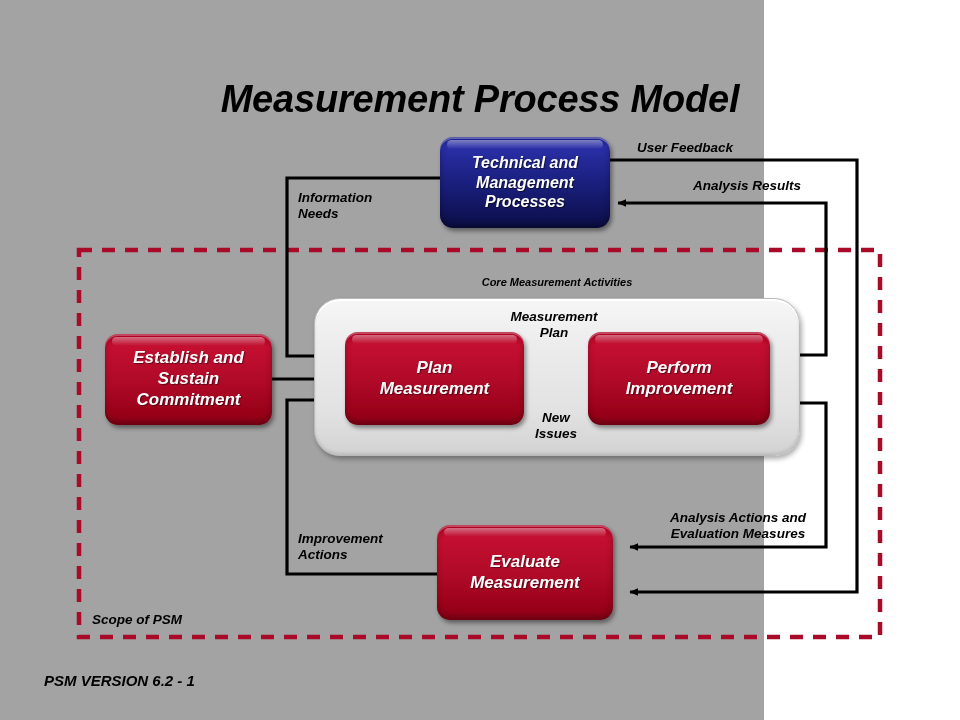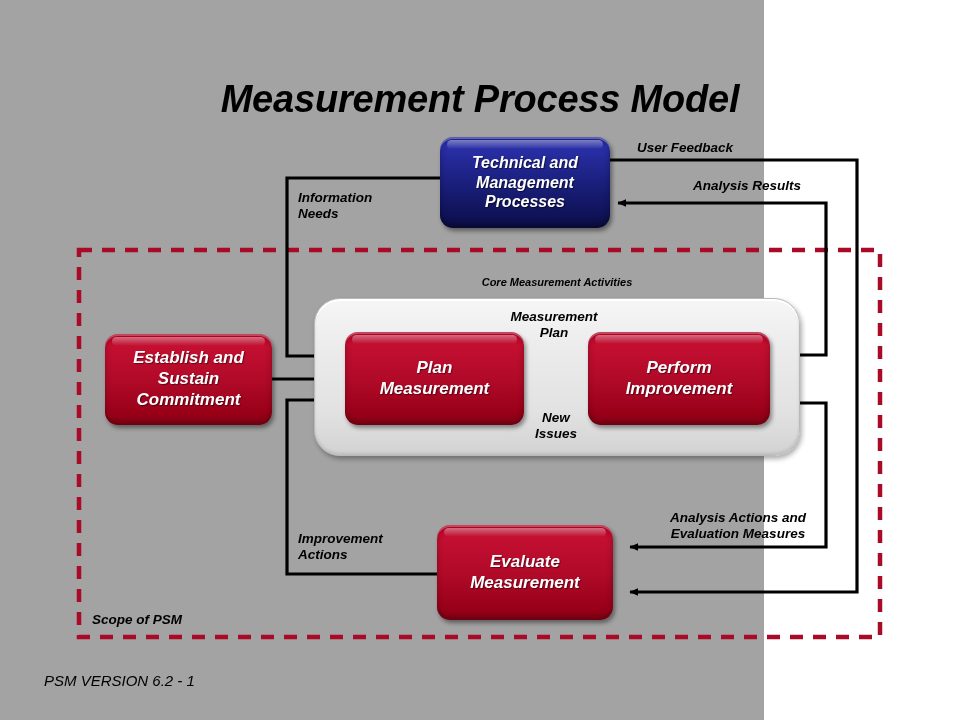--- a/index.html
+++ b/index.html
@@ -8,21 +8,21 @@
   #stage{position:relative;width:764px;height:720px;background:#a3a3a3;}
   svg.layer{position:absolute;left:0;top:0;width:960px;height:720px;}
 
   .title{
     position:absolute; left:0; top:78px; width:960px; text-align:center;
     font-size:38px; font-weight:bold; font-style:italic; color:#000;
     letter-spacing:-0.2px; font-family:"Liberation Sans",sans-serif;
   }
   .footer{
     position:absolute; left:44px; top:672px;
-    font-size:15px; font-weight:normal; font-style:italic; color:#000;
+    font-size:15px; font-weight:bold; font-style:italic; color:#000;
     font-family:"Liberation Sans",sans-serif;
   }
 
   
   .lbl{
     position:absolute; font-size:13.5px; font-weight:bold; font-style:italic;
     color:#000; line-height:1.18; white-space:pre-line;
     font-family:"Liberation Sans",sans-serif;
   }
   .lbl.center{text-align:center;}

